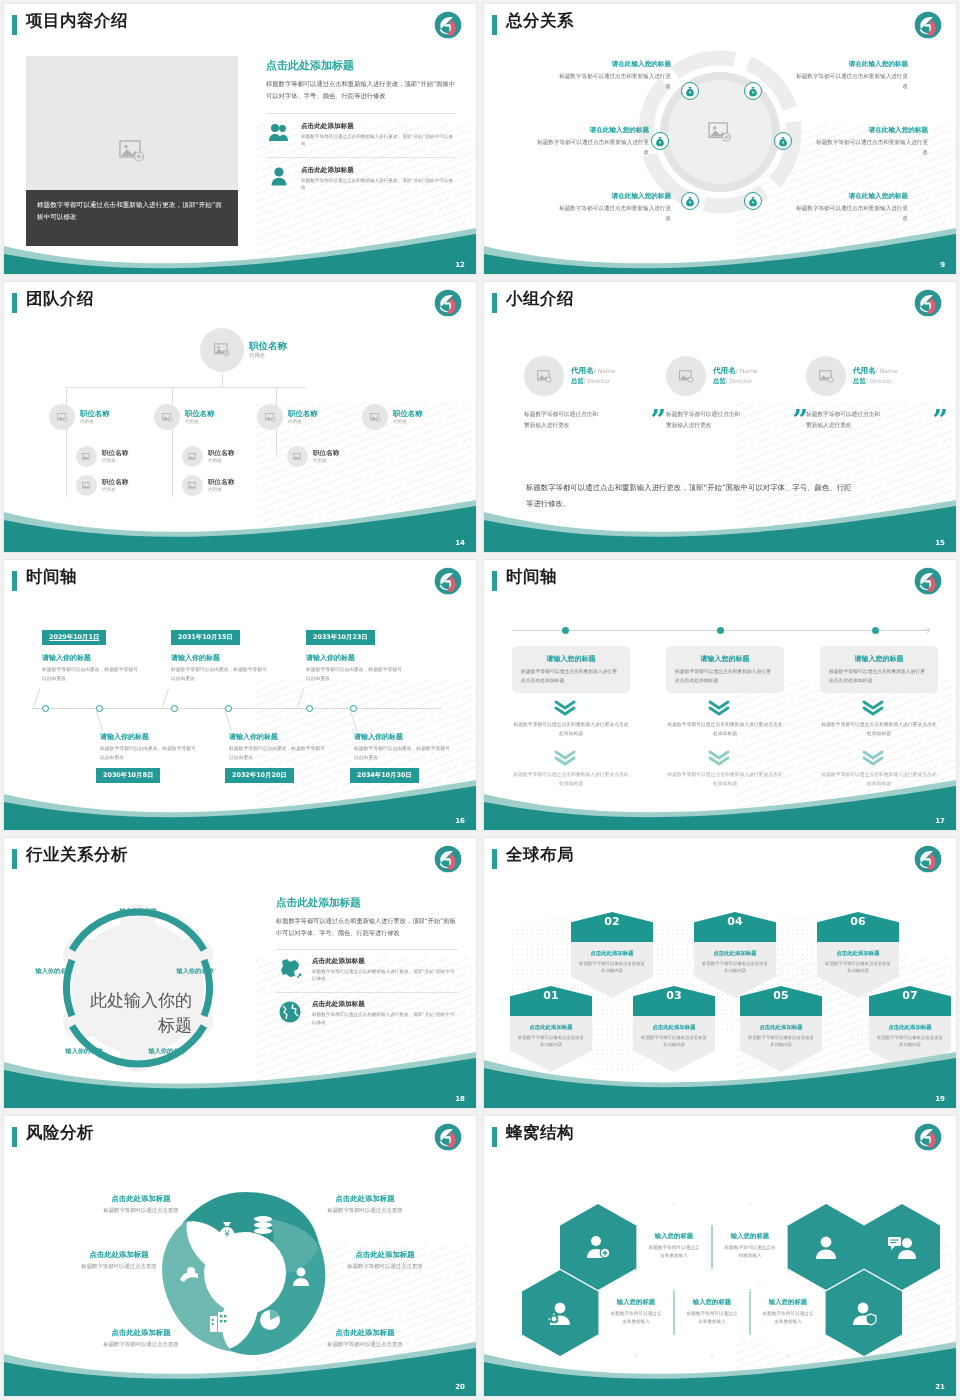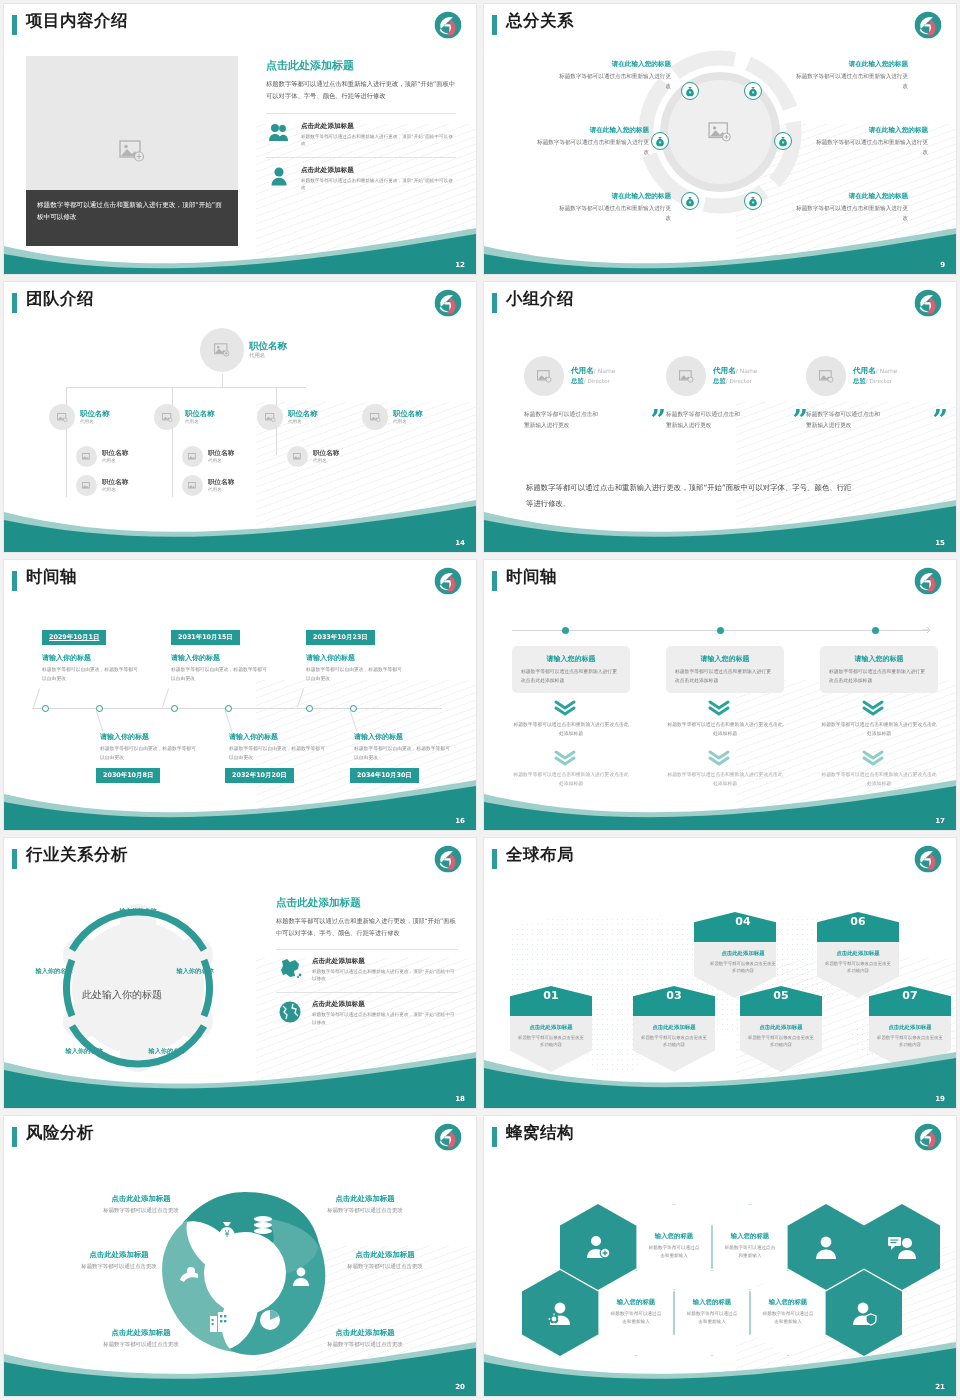--- a/index.html
+++ b/index.html
@@ -86,21 +86,21 @@
   .t17-line{ position:absolute; left:28px; top:70px; width:416px; height:1px; background:#d5d5d5;}
   .t17-dot{ position:absolute; width:7px; height:7px; border-radius:50%; background:#2aa39d; top:67px;}
   .t17-card{ position:absolute; width:118px; background:#eeeeee; border-radius:5px; padding:8px 9px; }
   .t17-card .h{ font-size:7px; font-weight:bold; color:#1a9e9e; text-align:center; margin-bottom:4px;}
   .t17-card .b{ font-size:4.8px; line-height:1.8; color:#7d7d7d;}
   .t17-blk{ position:absolute; width:118px; font-size:4.8px; line-height:1.8; color:#8b8b8b; text-align:center;}
   .chev{ position:absolute; }
 
   
   .s18-lab{ position:absolute; width:56px; text-align:center; font-size:6.2px; font-weight:bold; color:#2f9b97; line-height:1.5;}
-  .s18-ctr{ position:absolute; left:78px; top:150px; width:110px; text-align:left; font-size:10px; color:#555; line-height:1.45;}
+  .s18-ctr{ position:absolute; left:78px; top:150px; width:110px; text-align:right; font-size:17px; color:#555; line-height:1.45;}
   .s18-right{ position:absolute; left:272px; top:58px; width:182px;}
   .s18-h{ font-size:10.6px; font-weight:bold; color:#2aa8a0; margin-bottom:5px;}
   .s18-p{ font-size:6.2px; line-height:1.95; color:#565656;}
   .s18-row{ display:flex; gap:8px; align-items:flex-start; border-top:1px solid #e3e3e3; padding-top:7px; margin-top:10px;}
   .s18-row .ic{ width:28px; flex:0 0 28px; display:flex; justify-content:center;}
   .s18-rt{ font-size:6.6px; font-weight:bold; color:#333; margin-bottom:2px;}
 
   
   .map{ position:absolute; left:26px; top:44px; width:420px; height:200px; opacity:.30;}
   .hexw{ position:absolute; width:82px; height:86px; }
@@ -786,28 +786,35 @@
                   radial-gradient(ellipse 10% 14% at 88% 78%, #000 70%, transparent 72%);"></div>
     <div class="hatch"></div>
 
     <div class="hexw" style="left:26px;top:148px;">
       <div class="hb"></div>
         <div class="cap"></div>
       <div class="num">01</div>
       <div class="th">点击此处添加标题</div>
       <div class="tb">标题数字等都可以修改点击更改更多功能内容</div>
     </div>
+    <div class="hexw" style="left:87px;top:74px;">
+      <div class="hb"></div>
+        <div class="cap"></div>
+      <div class="num">02</div>
+      <div class="th">点击此处添加标题</div>
+      <div class="tb">标题数字等都可以修改点击更改更多功能内容</div>
+    </div>
     <div class="hexw" style="left:149px;top:148px;">
       <div class="hb"></div>
         <div class="cap"></div>
       <div class="num">03</div>
       <div class="th">点击此处添加标题</div>
       <div class="tb">标题数字等都可以修改点击更改更多功能内容</div>
     </div>
-    <div class="hexw" style="left:210px;top:74px;padding-left:8px;">
+    <div class="hexw" style="left:210px;top:74px;">
       <div class="hb"></div>
         <div class="cap"></div>
       <div class="num">04</div>
       <div class="th">点击此处添加标题</div>
       <div class="tb">标题数字等都可以修改点击更改更多功能内容</div>
     </div>
     <div class="hexw" style="left:256px;top:148px;">
       <div class="hb"></div>
         <div class="cap"></div>
       <div class="num">05</div>

